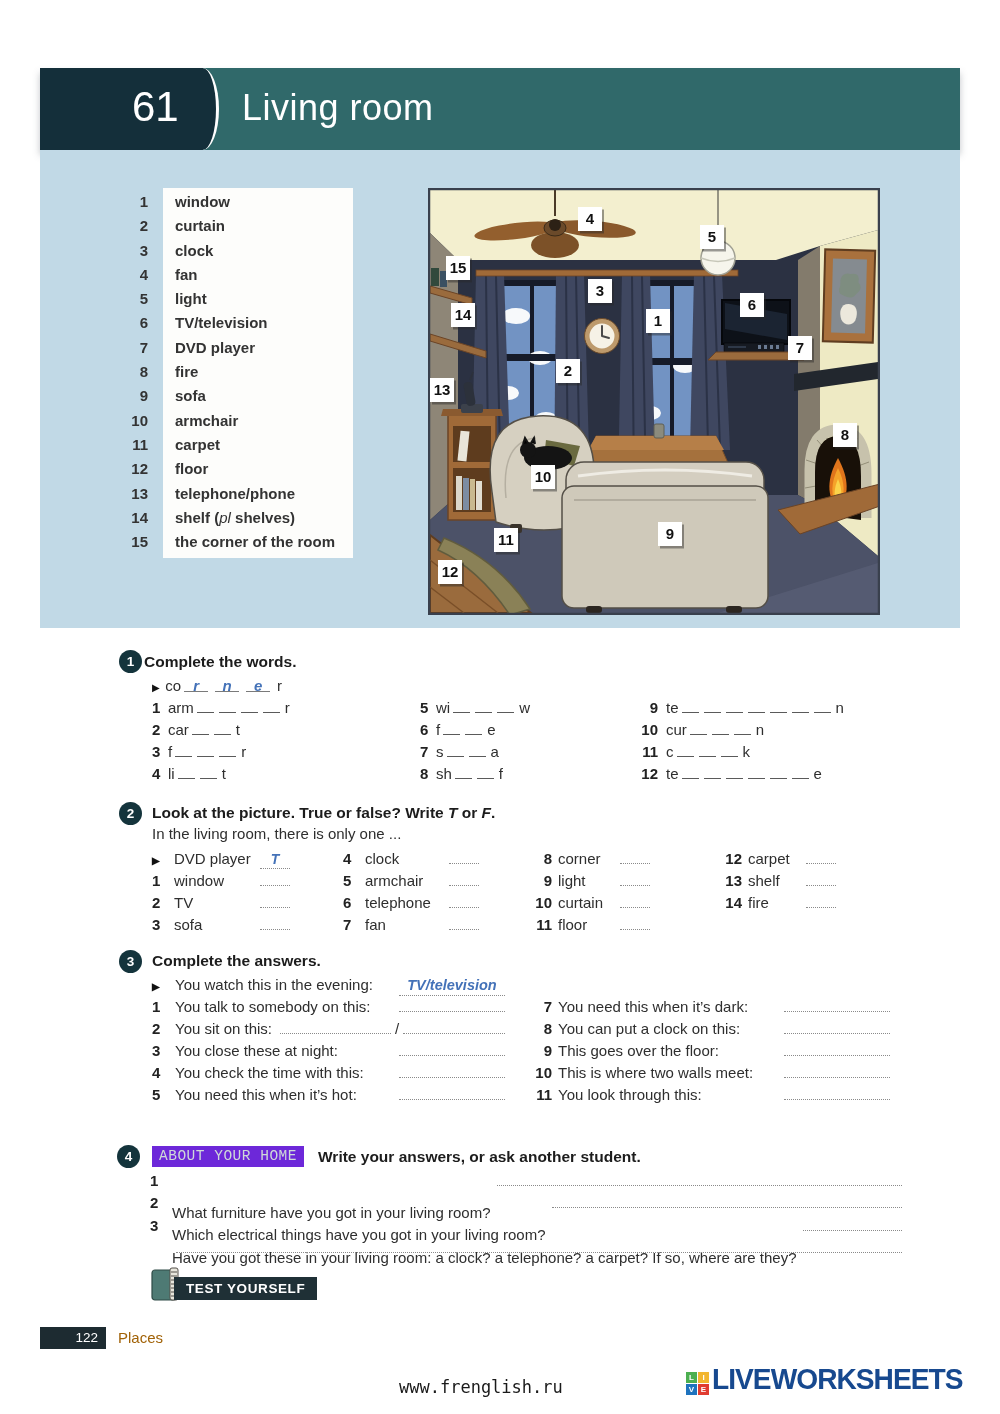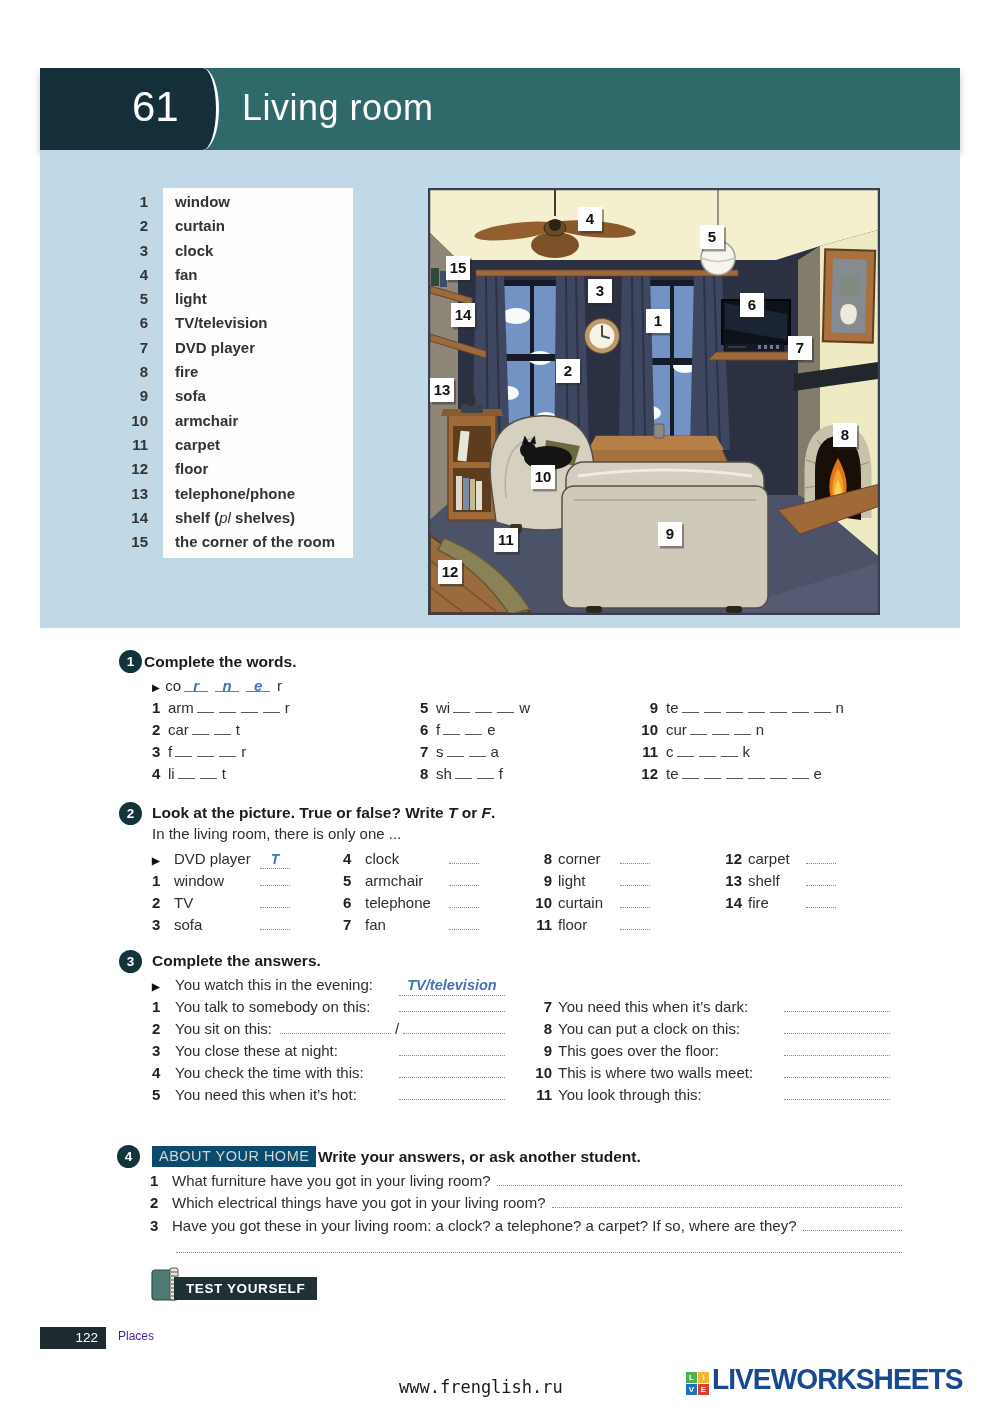--- a/index.html
+++ b/index.html
@@ -66,36 +66,36 @@
   
   .ex3-row .prompt{display:inline-block;font-size:15px;}
   .ex3-c1 .inum{width:23px;} .ex3-c1 .prompt{width:224px;}
   .ex3-c2 .inum{width:26px;text-align:right;margin-right:6px;} .ex3-c2 .prompt{width:226px;}
   .dots3{display:inline-block;width:106px;height:14px;border-bottom:1.7px dotted #8a8a8a;}
   .dots3.short{width:111px;} .dots3.second{width:102px;}
   .slash{padding:0 4px;}
   .ex3-row .handline{text-align:center;font-size:14.5px;height:18px;line-height:17px;}
 
   
-  .badge{background:#0c4a6e;color:#cfd9d9;font-size:14.5px;letter-spacing:.5px;
-         padding:2px 7px 3px 7px;}
+  .badge{background:#6d28d9;color:#cfd9d9;font-size:14.5px;letter-spacing:.5px;
+         padding:2px 7px 3px 7px;font-family:Liberation Mono, monospace;}
   .ex4-row{display:flex;height:22.3px;line-height:22.3px;font-size:15px;}
   .ex4-row .inum{width:22px;flex:none;}
-  .ex4-row .qtext{flex:none;padding-right:6px;}
+  .ex4-row .qtext{flex:none;padding-right:6px;margin-top:32px;}
   .ex4-row .fill{flex:1;border-bottom:1.7px dotted #8a8a8a;height:15px;}
   .cont-line{border-bottom:1.7px dotted #8a8a8a;height:14px;}
 
   
   .ty-bar{background:#1f3036;color:#fff;font-size:13.5px;font-weight:700;letter-spacing:.6px;
           height:23px;line-height:23px;padding:0 12px;}
 
   
   .page-box{left:40px;top:1327px;width:66px;height:22px;background:#1d2b31;color:#fff;
             font-size:13.5px;text-align:right;line-height:22px;padding-right:8px;box-sizing:border-box;}
-  .places{left:118px;top:1329px;font-size:12px;color:#4c1d95;}
+  .places{left:118px;top:1329px;font-size:15px;color:#a16207;}
 
   
   .watermark{left:399px;top:1377px;font-family:"DejaVu Sans Mono", monospace;font-size:17px;color:#1a1a1a;}
   .logo-grid{left:686px;top:1372px;width:24px;height:24px;display:grid;
              grid-template-columns:11px 11px;grid-template-rows:11px 11px;gap:1px;}
   .logo-sq{color:#fff;font-size:8px;font-weight:700;text-align:center;line-height:11px;}
   .logo-text{left:712px;top:1363px;font-size:29px;font-weight:700;color:#17498f;
              letter-spacing:-1px;transform:scaleX(.97);transform-origin:left;}
 </style>
 </head>

